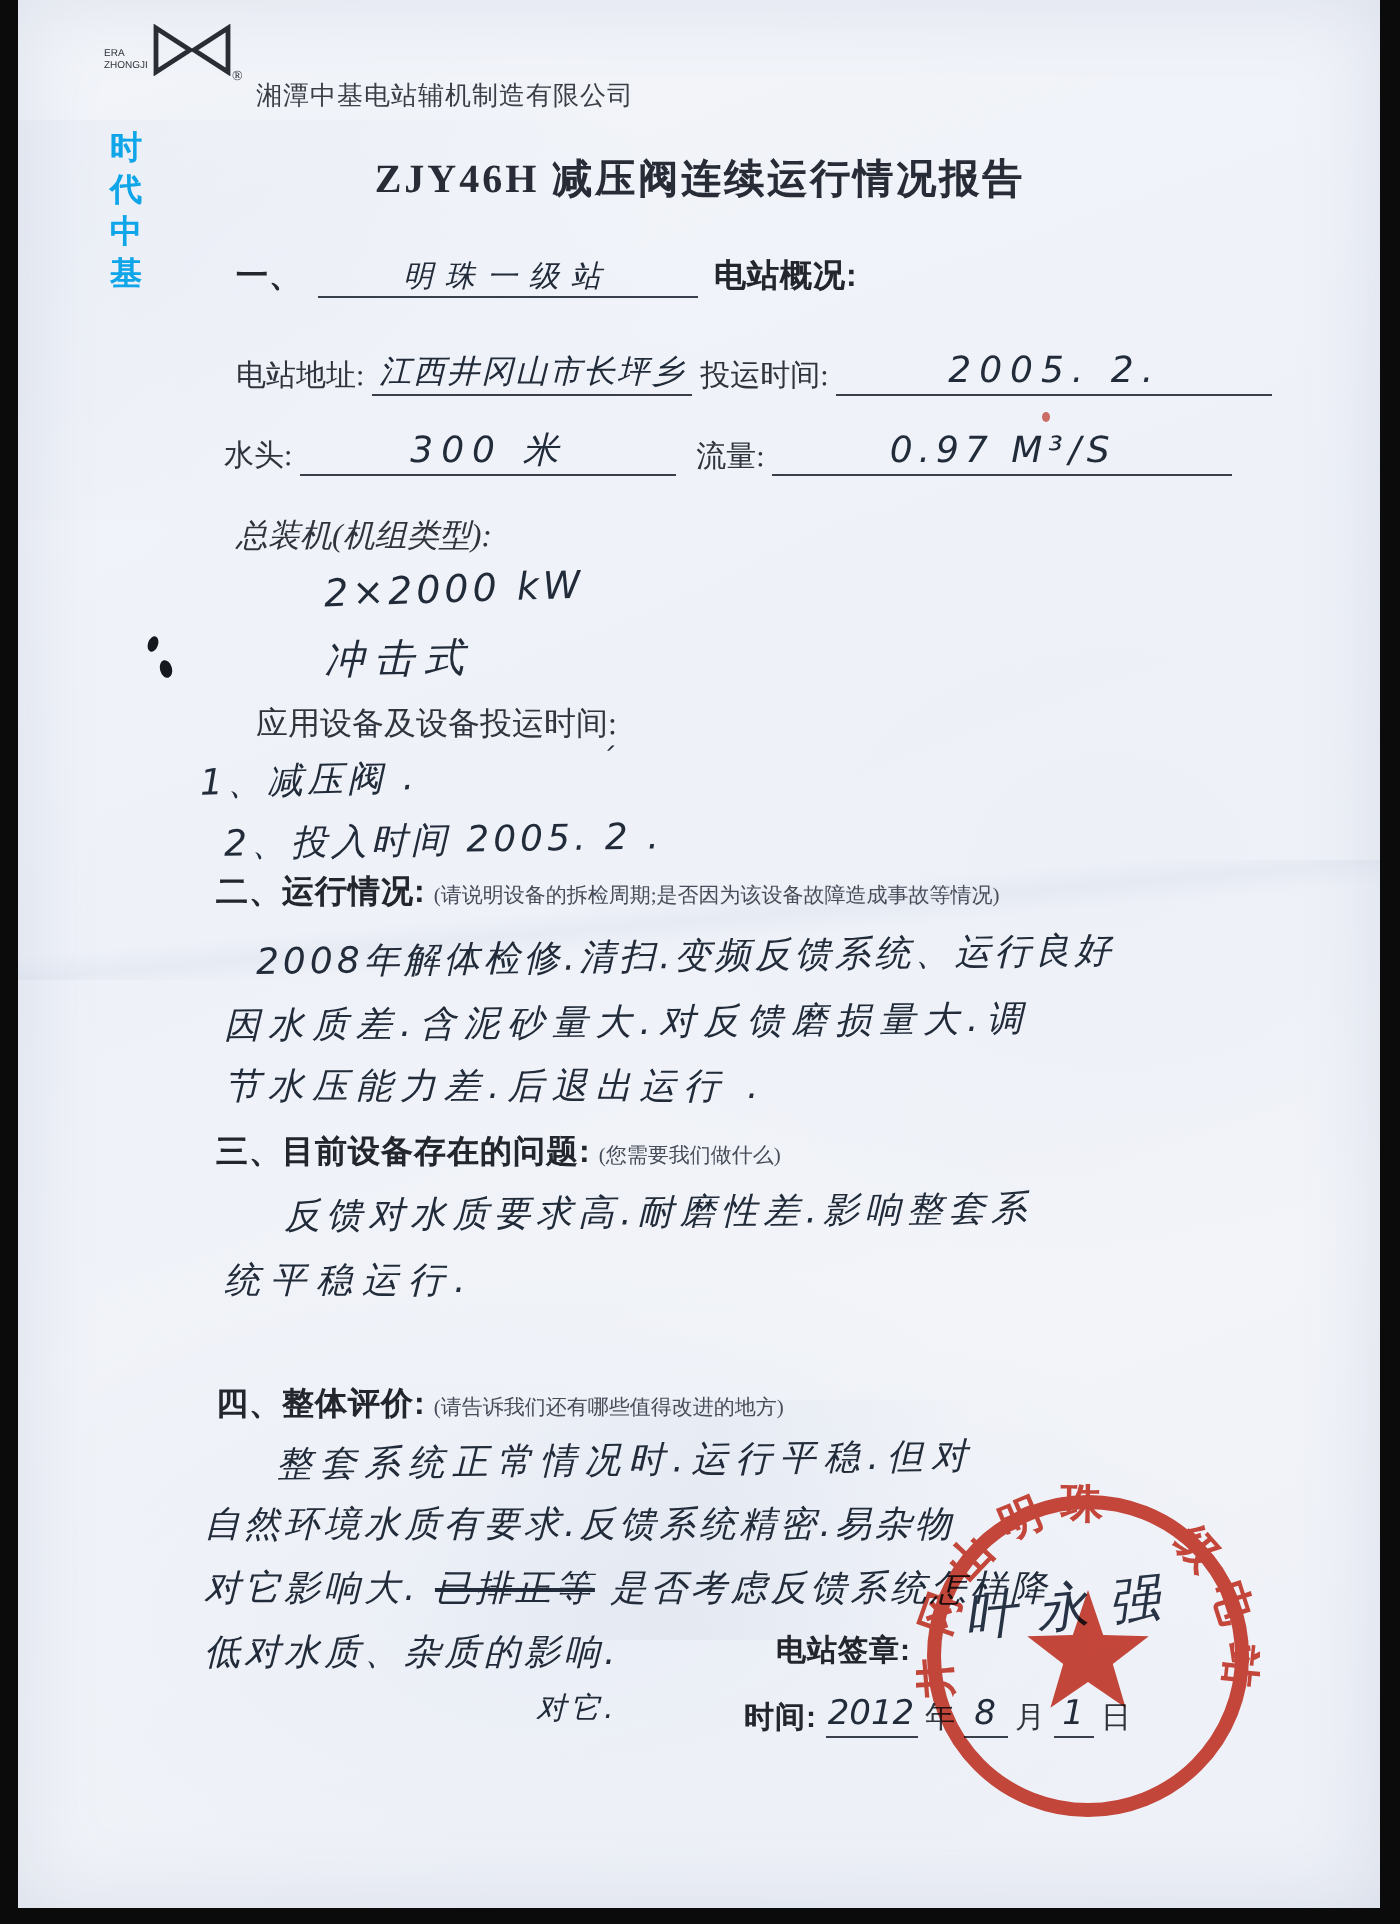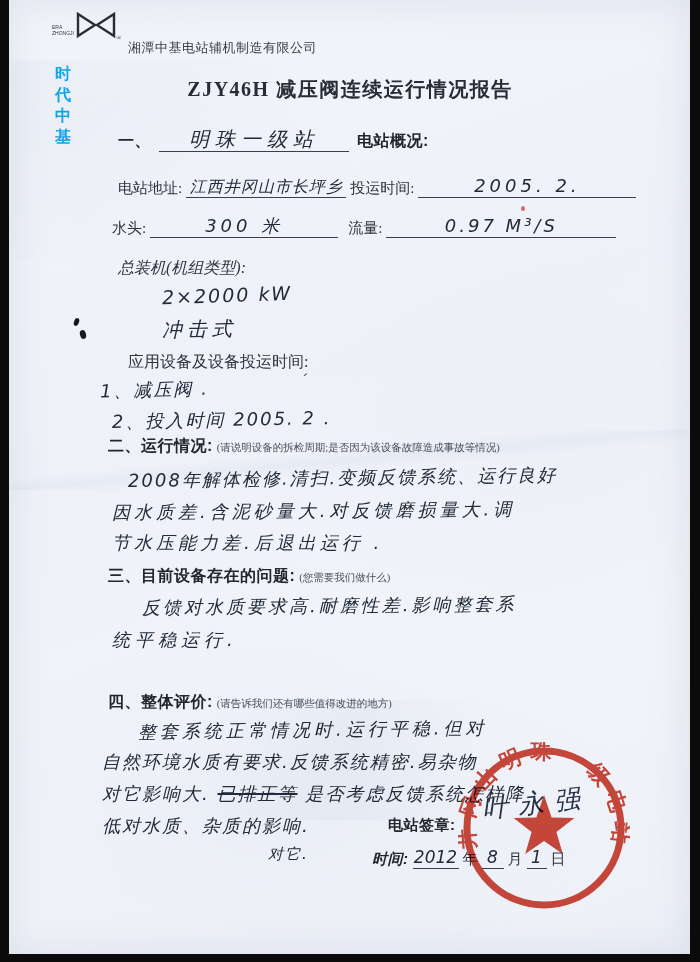--- a/index.html
+++ b/index.html
@@ -49,21 +49,21 @@
   <span class="abs" style="left:3px;top:28px;color:#0ea5e9;font-weight:bold;font-size:16px;font-family:'Liberation Sans',sans-serif;letter-spacing:1px;margin-top:26px;">时代中基</span>
   <span class="abs" style="left:64px;top:24px;color:#2a2e34;font-size:7px;">®</span>
   <span class="abs" style="left:76px;top:29px;color:#3a3e46;font-size:13px;letter-spacing:.5px;white-space:nowrap;">湘潭中基电站辅机制造有限公司</span>
 </div>
 
 <div class="abs title" style="left:0;top:76px;width:700px;text-align:center;">ZJY46H 减压阀连续运行情况报告</div>
 
 <div class="abs" style="left:118px;top:128px;">
   <span class="heading">一、</span>
   <span class="fill-line" style="min-width:190px;margin:0 4px;">
-    <span class="hw" style="font-size:20px;letter-spacing:6px;">明珠一级站</span></span>
+    <span class="hw" style="font-size:15px;letter-spacing:6px;">明珠一级站</span></span>
   <span class="heading">电站概况:</span>
 </div>
 
 <div class="abs" style="left:118px;top:176px;white-space:nowrap;">
   <span class="label">电站地址:</span>
   <span class="fill-line" style="min-width:160px;">
     <span class="hw" style="font-size:16px;letter-spacing:1px;">江西井冈山市长坪乡</span></span>
   <span class="label">投运时间:</span>
   <span class="fill-line" style="min-width:218px;">
     <span class="hw" style="letter-spacing:4px;">2005. 2.</span></span>
@@ -113,21 +113,21 @@
   <span class="struck">已排正等</span>
   <span>是否考虑反馈系统怎样降</span>
 </div>
 <div class="abs hw" style="left:102px;top:814px;letter-spacing:2px;">低对水质、杂质的影响.</div>
 
 <div class="abs heading" style="left:388px;top:816px;font-size:15px;">电站签章:</div>
 
 <div class="abs hw" style="left:268px;top:845px;font-size:15px;">对它.</div>
 
 <div class="abs" style="left:372px;top:848px;white-space:nowrap;z-index:3;">
-  <span class="heading" style="font-size:15px;font-style:italic;">时间:</span>
+  <span class="heading" style="font-size:15px;">时间:</span>
   <span class="fill-line" style="min-width:46px;">
     <span class="hw" style="font-size:17px;letter-spacing:0;">2012</span></span>
   <span class="label" style="font-size:15px;">年</span>
   <span class="fill-line" style="min-width:22px;">
     <span class="hw" style="font-size:17px;letter-spacing:0;">8</span></span>
   <span class="label" style="font-size:15px;">月</span>
   <span class="fill-line" style="min-width:20px;">
     <span class="hw" style="font-size:17px;letter-spacing:0;">1</span></span>
   <span class="label" style="font-size:15px;">日</span>
 </div>

